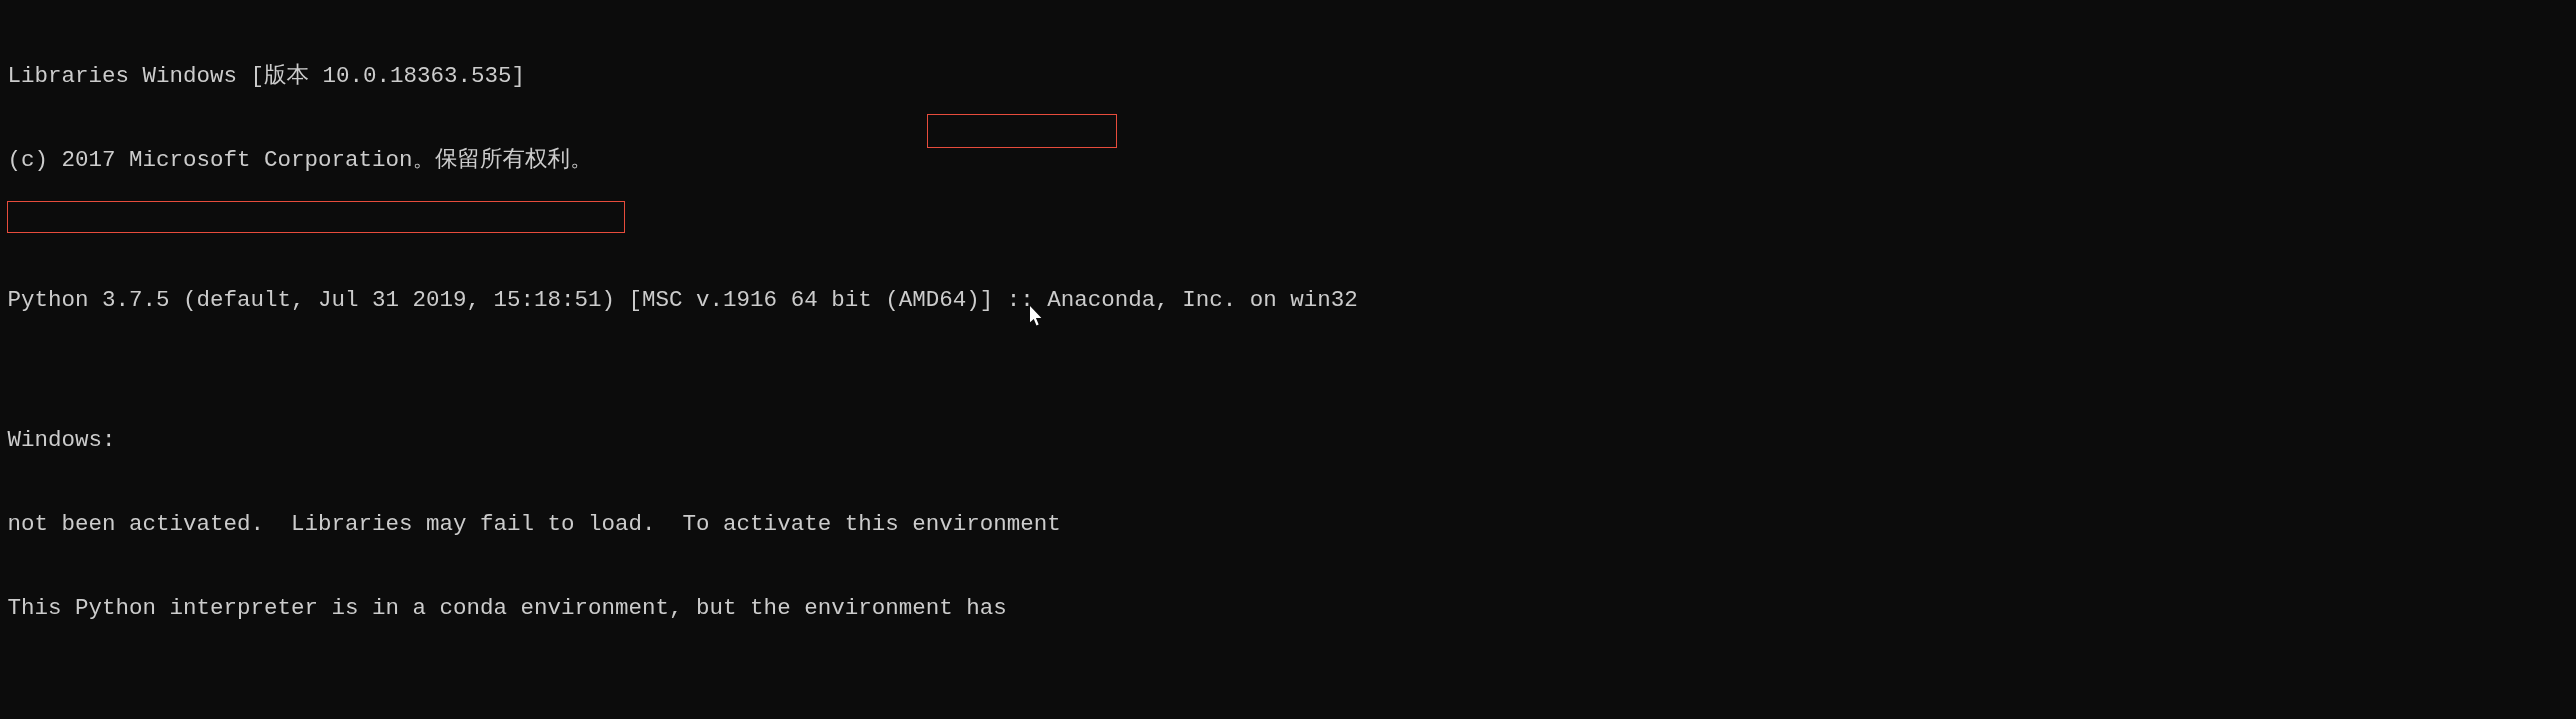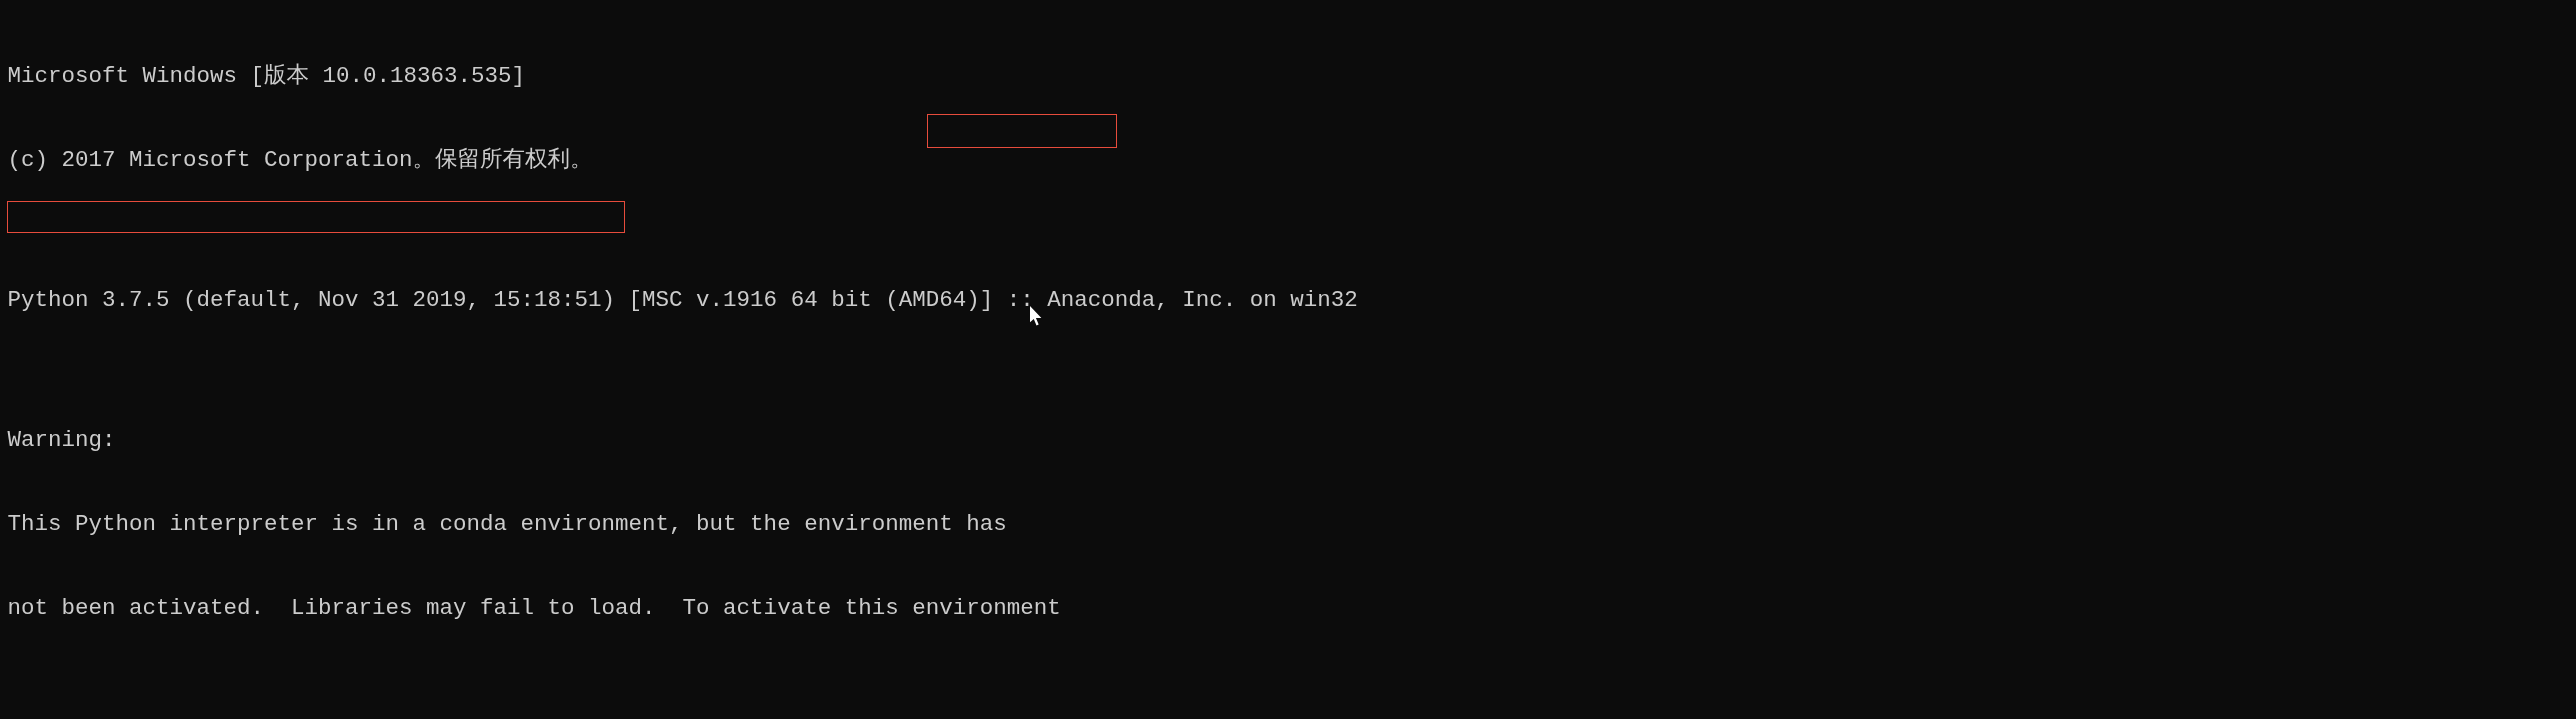--- a/index.html
+++ b/index.html
@@ -36,28 +36,28 @@
   .cursor svg {
     width: 15px;
     height: 20.6px;
     fill: #ffffff;
   }
 </style>
 </head>
 <body>
 
 <div class="terminal">
-  <div class="line">Microsoft Windows [版本 10.0.18363.535]</div>
+  <div class="line">Libraries Windows [版本 10.0.18363.535]</div>
   <div class="line">(c) 2017 Microsoft Corporation。保留所有权利。</div>
   <div class="line"></div>
-  <div class="line">Python 3.7.5 (default, Nov 31 2019, 15:18:51) [MSC v.1916 64 bit (AMD64)] :: Anaconda, Inc. on win32</div>
+  <div class="line">Python 3.7.5 (default, Jul 31 2019, 15:18:51) [MSC v.1916 64 bit (AMD64)] :: Anaconda, Inc. on win32</div>
   <div class="line"></div>
-  <div class="line">Warning:</div>
+  <div class="line">Windows:</div>
+  <div class="line">not been activated.  Libraries may fail to load.  To activate this environment</div>
   <div class="line">This Python interpreter is in a conda environment, but the environment has</div>
-  <div class="line">not been activated.  Libraries may fail to load.  To activate this environment</div>
   
   <div class="line"></div>
   
   
 
   <div class="highlight-box" id="hl-anaconda" style="top: 114px; left: 927px; width: 188px; height: 32px;"></div>
   <div class="highlight-box" id="hl-conda" style="top: 201px; left: 6.6px; width: 616px; height: 30px;"></div>
 
   <div class="cursor" id="mouse-cursor" style="top: 278px; left: 980px;">
     <svg viewBox="0 0 12 19">

